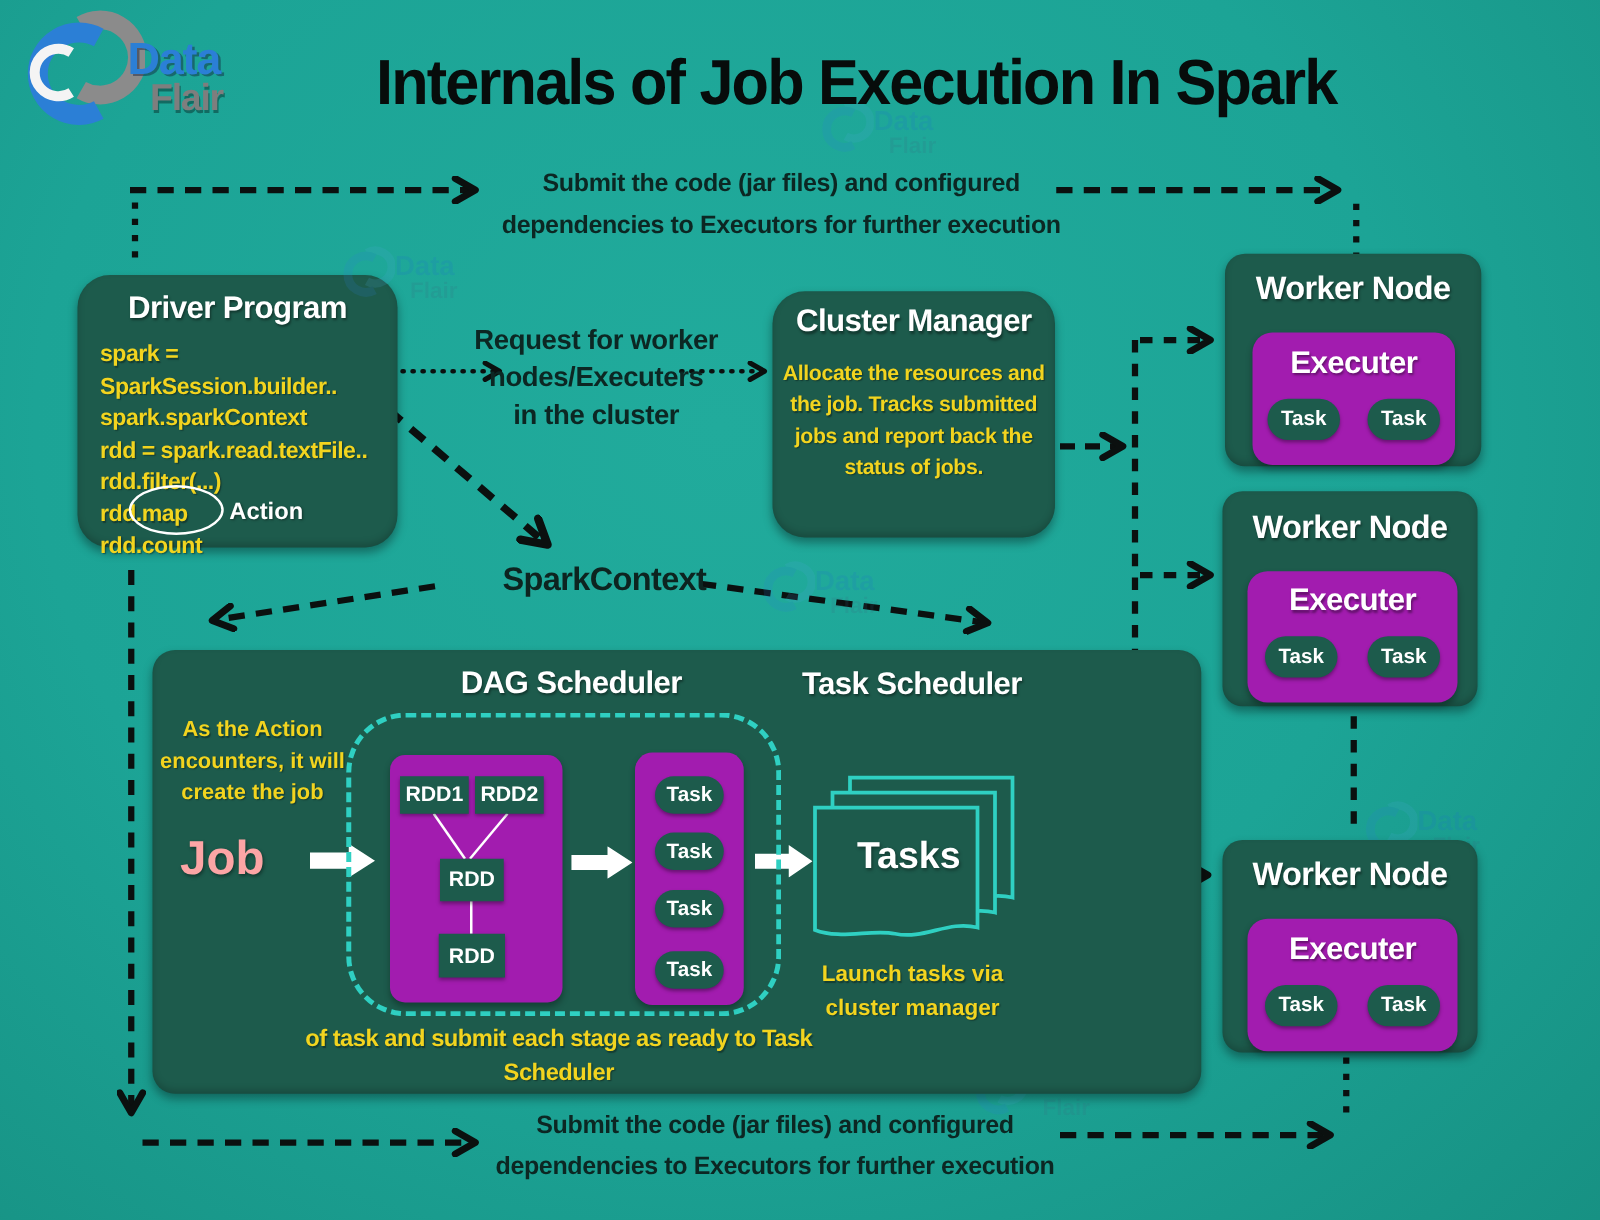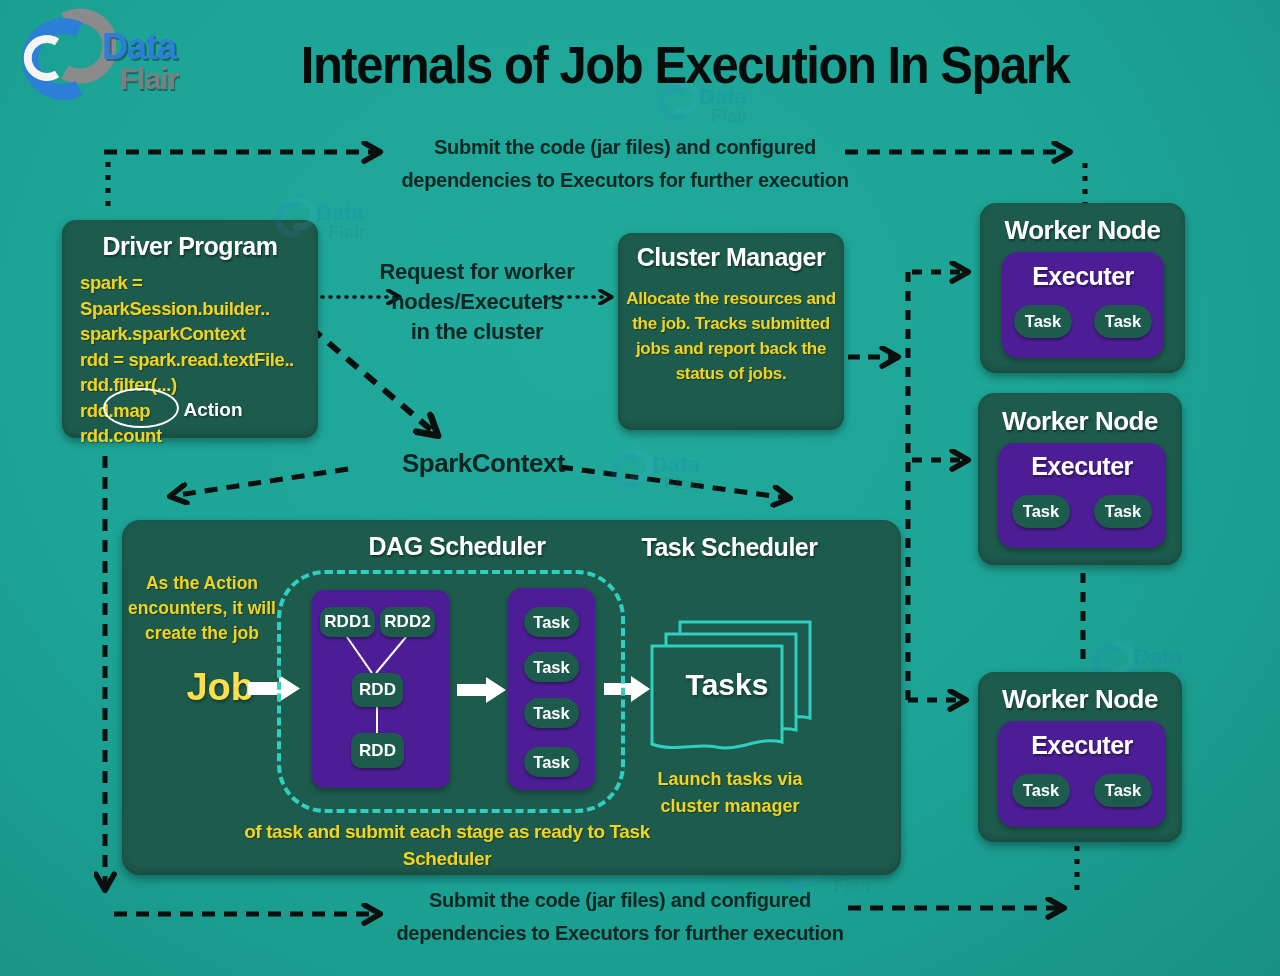--- a/index.html
+++ b/index.html
@@ -2,28 +2,28 @@
 <html><head>
 <meta charset="utf-8">
 <style>
   html,body{margin:0;padding:0;background:#117f74;}
   #canvas{
     position:relative;width:1280px;height:976px;overflow:hidden;
     background:radial-gradient(ellipse at 45% 35%, #21ab9c 0%, #1CA496 55%, #179183 100%);
     font-family:"Liberation Sans", sans-serif;font-weight:700;
   }
   .abs{position:absolute;}
-  .box{position:absolute;background:#1d5b4c;border-radius:14px;
+  .box{position:absolute;background:#1d5b4c;border-radius:26px;
        box-shadow:0 4px 8px rgba(0,0,0,.35), inset 0 -3px 6px rgba(0,0,0,.18);}
-  .panel{position:absolute;background:#4c1d95;border-radius:16px;
-       box-shadow:0 3px 5px rgba(0,0,0,.3);}
+  .panel{position:absolute;background:#a21caf;border-radius:16px;
+       box-shadow:0 3px 5px rgba(0,0,0,.3);margin-top:14px;}
   .pill{position:absolute;background:#1d5b4c;color:#fff;border-radius:999px;
        display:flex;align-items:center;justify-content:center;
        font-size:16.5px;box-shadow:0 2px 3px rgba(0,0,0,.35);}
-  .rddpill{border-radius:10px;font-size:17px;}
+  .rddpill{border-radius:0;font-size:17px;}
   .boxtitle{position:absolute;left:0;right:0;text-align:center;color:#fff;
        font-size:25px;letter-spacing:-.5px;text-shadow:1px 2px 2px rgba(0,0,0,.4);}
   .ylw{color:#f2d41f;text-shadow:1px 1px 1px rgba(0,0,0,.35);}
   .ink{color:#0d2420;}
   .ctr{text-align:center;}
   .line{position:absolute;left:0;right:0;text-align:center;}
   #title{position:absolute;left:140px;top:36px;width:1090px;text-align:center;
        font-size:51px;letter-spacing:-1.5px;color:#070c0b;transform:scaleX(.96);}
   .note{position:absolute;font-size:20px;color:#0c2723;letter-spacing:-.3px;}
   .wm{position:absolute;opacity:.16;pointer-events:none;}
@@ -148,31 +148,31 @@
     <div class="abs ylw ctr" style="left:6px;right:6px;top:53px;font-size:17px;line-height:25px;letter-spacing:-.3px">
       <div>Allocate the resources and</div>
       <div>the job. Tracks submitted</div>
       <div>jobs and report back the</div>
       <div>status of jobs.</div>
     </div>
   </div>
 
   <div class="abs ink" style="left:385px;top:448px;width:180px;text-align:right;font-size:26px;letter-spacing:-.5px;z-index:2">SparkContext</div>
 
-  <div class="box" style="left:122px;top:520px;width:779px;height:355px;border-radius:18px;z-index:2">
+  <div class="box" style="left:122px;top:520px;width:839px;height:355px;border-radius:18px;z-index:2">
     <div class="abs boxtitle" style="left:240px;right:auto;width:190px;top:12px">DAG Scheduler</div>
     <div class="abs boxtitle" style="left:510px;right:auto;width:195px;top:13px">Task Scheduler</div>
 
     <div class="abs ylw ctr" style="left:6px;top:51px;width:148px;font-size:17.5px;line-height:25px">
       <div>As the Action</div>
       <div>encounters, it will</div>
       <div>create the job</div>
     </div>
 
-    <div class="abs" style="left:22px;top:146px;width:110px;text-align:right;color:#fde047;font-size:38px;text-shadow:1px 2px 3px rgba(0,0,0,.4)">Job</div>
+    <div class="abs" style="left:22px;top:146px;width:110px;text-align:left;color:#fca5a5;font-size:38px;text-shadow:1px 2px 3px rgba(0,0,0,.4)">Job</div>
 
     <svg class="abs" style="left:126px;top:155px" width="52" height="27" viewBox="0 0 52 27">
       <polygon points="0,7 31,7 31,0 52,13.5 31,27 31,20 0,20" fill="#fff"></polygon>
     </svg>
     <svg class="abs" style="left:335px;top:157px" width="49" height="26" viewBox="0 0 49 26">
       <polygon points="0,7 29,7 29,0 49,13 29,26 29,19 0,19" fill="#fff"></polygon>
     </svg>
     <svg class="abs" style="left:482px;top:156px" width="46" height="26" viewBox="0 0 46 26">
       <polygon points="0,7 27,7 27,0 46,13 27,26 27,19 0,19" fill="#fff"></polygon>
     </svg>

